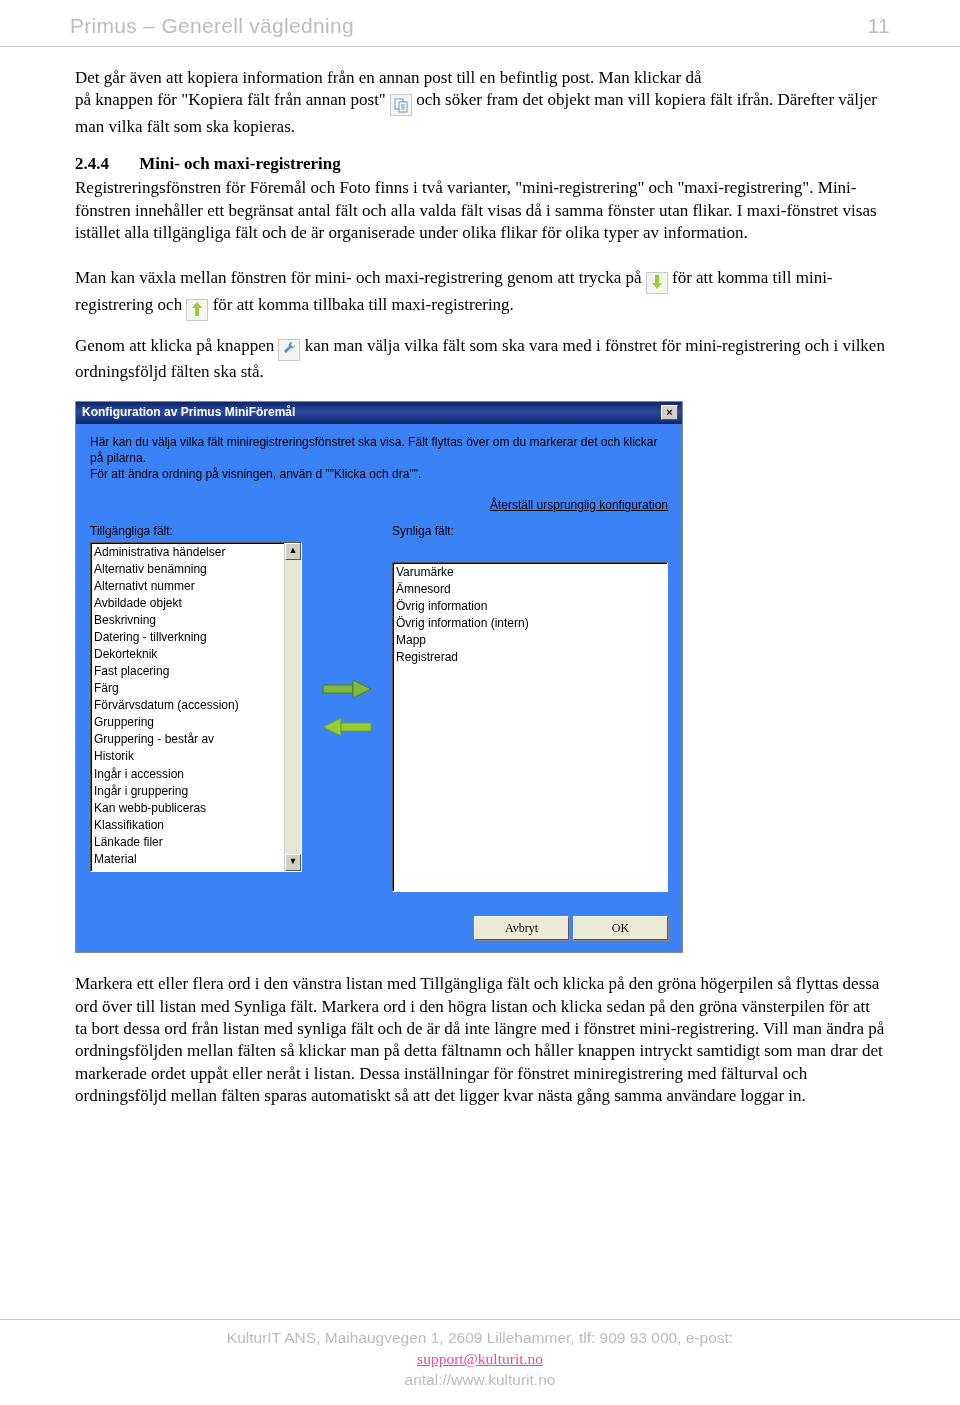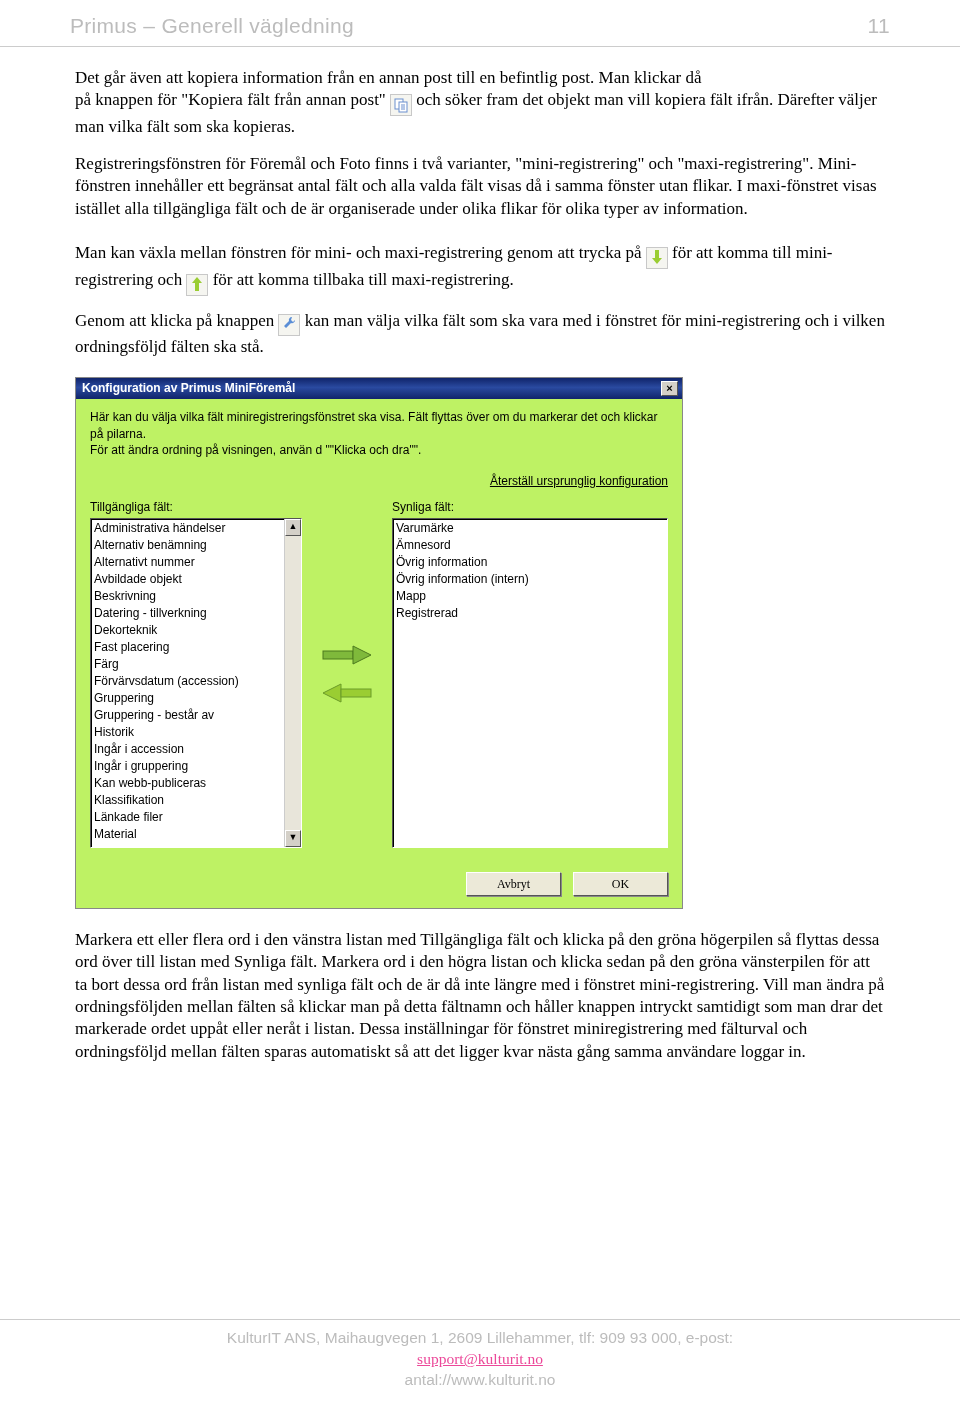--- a/index.html
+++ b/index.html
@@ -44,21 +44,21 @@
   .sect-head { margin: 10px 0 2px 0; }
   .sect-head b { font-family: Georgia, serif; }
   .sect-head .num { display: inline-block; width: 60px; font-weight: bold; }
 
   
   .dialog {
     width: 608px;
     border: 1px solid #888;
     font-family: Tahoma, Verdana, sans-serif;
     font-size: 12px;
-    background: #bef264;
+    background: #3b82f6;
     margin: 2px 0 20px 0;
   }
   .titlebar {
     background: linear-gradient(#10246a,#2a4aa0 45%,#10246a);
     color: #fff;
     display: flex;
     justify-content: space-between;
     align-items: center;
     padding: 3px 4px 3px 6px;
     font-weight: bold;
@@ -73,21 +73,21 @@
     font-family: Arial; font-weight:bold; font-size:11px;
   }
   .dlg-body { padding: 10px 14px 12px 14px; }
   .dlg-intro { margin-bottom: 16px; line-height: 1.35; }
   .reset-row { text-align: right; margin-bottom: 10px; }
   .reset-row span { text-decoration: underline; }
   .cols { display: flex; gap: 0; }
   .col { display: flex; flex-direction: column; }
   .col.left { width: 212px; }
   .col.mid { width: 90px; display:flex; align-items:center; justify-content:center; }
-  .col.right { flex: 1; }
+  .col.right { flex: 1; gap: 20px; }
   .col-label { margin-bottom: 2px; }
   .listbox {
     background: #fff;
     border: 1px solid #888;
     border-top-color:#555; border-left-color:#555;
     border-right-color:#fff; border-bottom-color:#fff;
     box-shadow: inset 1px 1px 0 #000;
     height: 330px;
     display:flex;
   }
@@ -104,21 +104,21 @@
     border:1px solid #fff;
     border-right-color:#555; border-bottom-color:#555;
     text-align:center; line-height:13px; font-size:9px;
   }
   .arrows { display:flex; flex-direction:column; gap:14px; }
   .arrow-r, .arrow-l {
     width: 56px; height: 24px;
     display:flex; align-items:center; justify-content:center;
   }
   .btnrow {
-    display:flex; justify-content:flex-end; gap:12px;
+    display:flex; justify-content:flex-end; gap:4px;
     padding: 12px 14px 12px 0;
   }
   .winbtn {
     width: 95px; height: 24px;
     background:#ece9d8;
     border:1px solid #fff;
     border-right-color:#555; border-bottom-color:#555;
     box-shadow: 1px 1px 0 #888;
     text-align:center; line-height:22px;
     font-family: Tahoma; font-size:12px;
@@ -155,20 +155,24 @@
           <rect x="2" y="2" width="8" height="10" fill="#fff" stroke="#6a8fce"></rect>
           <rect x="6" y="5" width="8" height="10" fill="#fff" stroke="#6a8fce"></rect>
           <line x1="8" y1="8" x2="12" y2="8" stroke="#6a8fce"></line>
           <line x1="8" y1="10" x2="12" y2="10" stroke="#6a8fce"></line>
           <line x1="8" y1="12" x2="12" y2="12" stroke="#6a8fce"></line>
         </svg>
     </span>
     <span> och söker fram det objekt man vill kopiera fält ifrån. Därefter väljer man vilka fält som ska kopieras.</span>
   </div>
 
+  <div class="sect-head">
+    <span class="num">2.4.4</span>
+    <b>Mini- och maxi-registrering</b>
+  </div>
   <div class="para">Registreringsfönstren för Föremål och Foto finns i två varianter, "mini-registrering" och "maxi-registrering". Mini-fönstren innehåller ett begränsat antal fält och alla valda fält visas då i samma fönster utan flikar. I maxi-fönstret visas istället alla tillgängliga fält och de är organiserade under olika flikar för olika typer av information.</div>
 
   <div class="para" style="margin-top:22px;">
     <span>Man kan växla mellan fönstren för mini- och maxi-registrering genom att trycka på </span>
     <span class="inline-icon dn">
       <svg width="14" height="16">
           <rect x="5" y="1" width="4" height="8" fill="#9acd32"></rect>
           <polygon points="2,9 12,9 7,15" fill="#9acd32"></polygon>
         </svg>
     </span>

